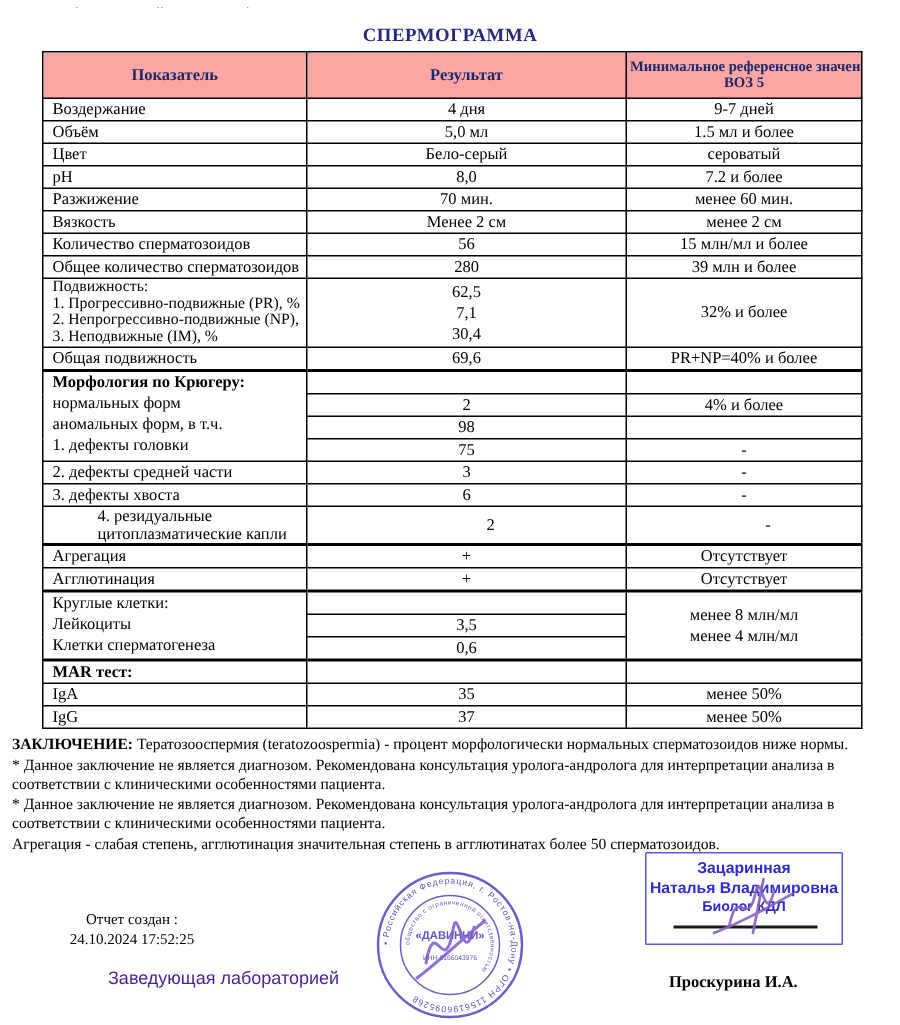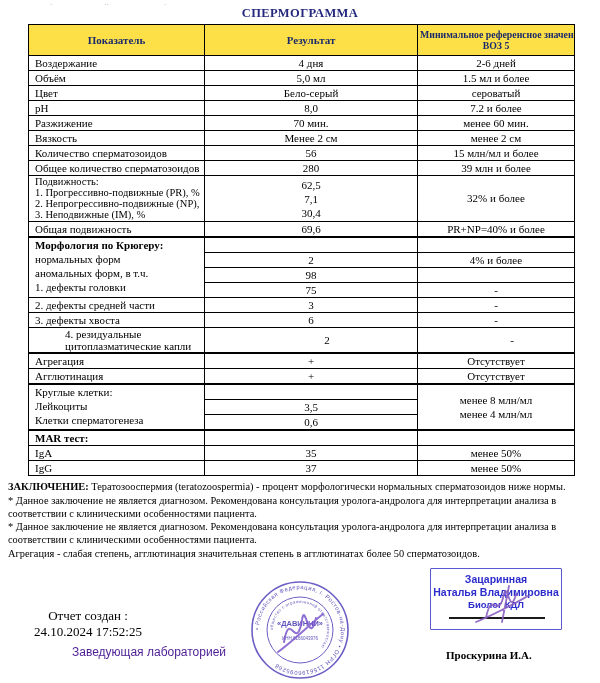--- a/index.html
+++ b/index.html
@@ -1,43 +1,43 @@
 <!DOCTYPE html>
 <html><head>
 <meta charset="utf-8">
 <style>
   html,body{margin:0;padding:0;background:#fff;}
   body{width:600px;height:683px;font-family:"Liberation Serif","DejaVu Serif",serif;color:#000;}
   .page{position:relative;width:600px;height:683px;overflow:hidden;background:#fff;}
   .crop-marks{position:absolute;top:1px;left:50px;color:#555;font-size:7px;letter-spacing:0;opacity:.7;}
   .crop-marks span{display:inline-block;}
-  .title{padding-top:6px;text-align:center;font-weight:bold;font-size:12.5px;color:#252a7e;letter-spacing:.4px;}
+  .title{padding-top:16px;text-align:center;font-weight:bold;font-size:12.5px;color:#252a7e;letter-spacing:.4px;}
   table.report{border-collapse:collapse;table-layout:fixed;width:546px;margin:3px 0 0 28px;border:1.6px solid #000;}
   table.report th,table.report td{border:1px solid #000;overflow:hidden;}
-  table.report th{background:#fde047;color:#1b2a6b;font-weight:bold;font-size:11px;height:28px;line-height:1.15;padding:1px 2px;text-align:center;vertical-align:middle;}
+  table.report th{background:#fca5a5;color:#1b2a6b;font-weight:bold;font-size:11px;height:28px;line-height:1.15;padding:1px 2px;text-align:center;vertical-align:middle;}
   .th-ref-l1{font-size:9.8px;white-space:nowrap;display:block;}
   .th-ref-l2{font-size:9.8px;display:block;}
   td{font-size:11px;line-height:1.1;padding:0 4px;vertical-align:middle;}
   td.c1{text-align:left;padding-left:6px;}
   td.c2,td.c3{text-align:center;}
   tr.h14 td{height:14px;}
   tr.h24 td{height:24px;padding-left:36px;}
   tr.sect td{border-top:2px solid #000;}
   td.group-cell{vertical-align:top;padding-top:0;}
   .gl{height:14px;line-height:14px;white-space:nowrap;overflow:hidden;}
   .bold{font-weight:bold;}
   tr.motility td{height:44px;margin-left:28px;}
   .ml{height:11px;line-height:11px;font-size:10.5px;white-space:nowrap;overflow:hidden;}
   .mv{height:14px;line-height:14px;}
   td.mot-val{vertical-align:middle;padding-top:1px;}
   .rc-ref div{line-height:14px;}
   .notes{margin:4px 4px 0 8px;width:588px;font-size:10.4px;line-height:1.28;}
   .notes p{margin:0;}
   
-  .report-created{position:absolute;left:26px;top:608px;width:124px;text-align:center;font-size:13px;line-height:1.25;}
+  .report-created{position:absolute;left:26px;top:608px;width:124px;text-align:center;font-size:10px;line-height:1.25;}
   .head-lab{position:absolute;left:72px;top:645px;font-family:"Liberation Sans","DejaVu Sans",sans-serif;font-size:12px;color:#4c1d95;}
   .seal-svg{position:absolute;left:248px;top:578px;}
   .sign-box{position:absolute;left:430px;top:568px;width:132px;height:62px;border:1.6px solid #5a5ad0;border-radius:1px;text-align:center;font-family:"Liberation Sans","DejaVu Sans",sans-serif;font-weight:bold;color:#2d2dcc;font-size:10.5px;line-height:1.25;padding-top:4px;box-sizing:border-box;}
   .sign-box .l3{font-size:9.5px;}
   .sign-line{position:absolute;left:18px;top:48px;width:96px;border-top:2px solid #1a1a1a;}
   .box-sign-svg{position:absolute;left:452px;top:572px;pointer-events:none;}
   .signer2{position:absolute;left:446px;top:649px;font-weight:bold;font-size:11px;}
 </style>
 </head>
 <body>
@@ -60,21 +60,21 @@
       <th>Результат</th>
       <th>
             <span class="th-ref-l1">Минимальное референсное значение</span>
             <span class="th-ref-l2">ВОЗ 5</span>
           </th>
     </tr>
 
     <tr class="h14">
       <td class="c1">Воздержание</td>
       <td class="c2">4 дня</td>
-      <td class="c3">2-6 дней</td>
+      <td class="c3">9-7 дней</td>
     </tr>
     <tr class="h14">
       <td class="c1">Объём</td>
       <td class="c2">5,0 мл</td>
       <td class="c3">1.5 мл и более</td>
     </tr>
     <tr class="h14">
       <td class="c1">Цвет</td>
       <td class="c2">Бело-серый</td>
       <td class="c3">сероватый</td>

